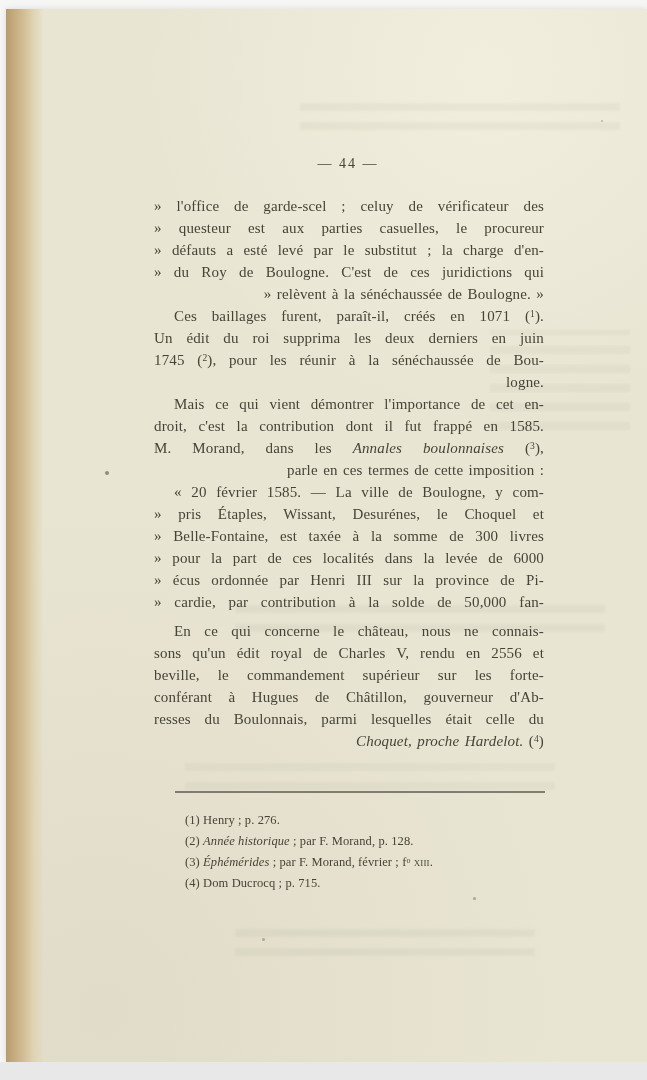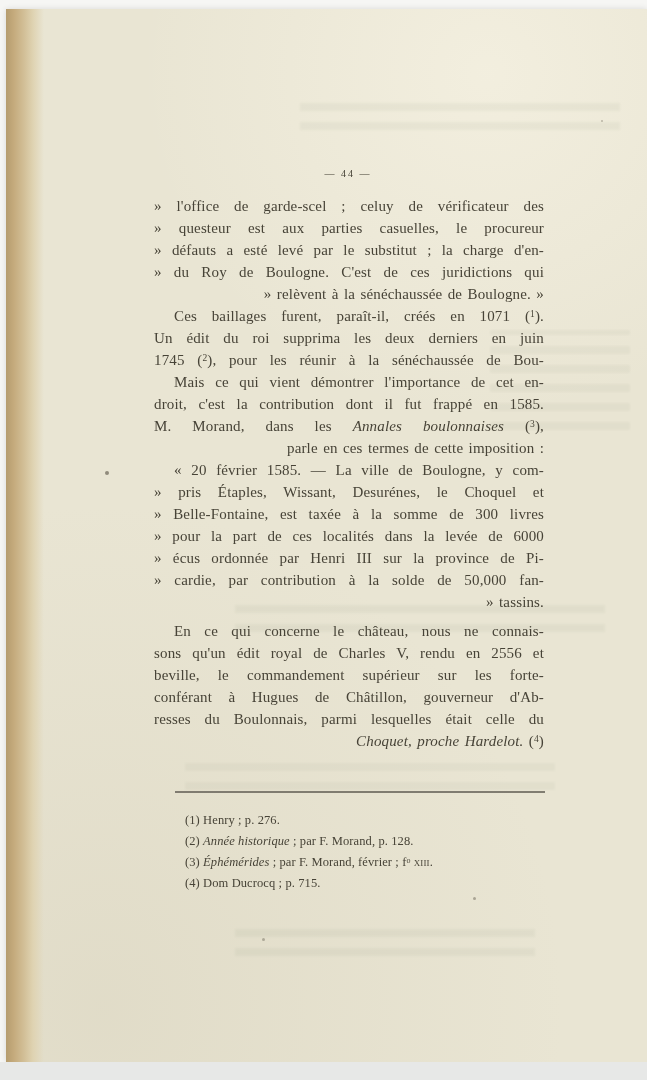--- a/index.html
+++ b/index.html
@@ -16,22 +16,22 @@
       radial-gradient(90% 55% at 75% 6%, rgba(250,246,232,.55), rgba(250,246,232,0) 60%),
       radial-gradient(120% 80% at 15% 95%, rgba(203,196,172,.28), rgba(203,196,172,0) 60%),
       var(--paper,#e9e5d3);
     box-shadow:0 0 6px rgba(0,0,0,.12);
   }
   .book-edge{
     position:absolute;left:0;top:0;bottom:0;width:38px;
     background:linear-gradient(90deg,#b59c6e 0,#c5ab7d 8px,#d2bf97 18px,#dfd3b2 27px,rgba(233,229,211,0) 38px);
   }
   .page-number{
-    position:absolute;left:154px;top:168px;width:388px;height:20px;
-    text-align:center;font-size:10px;letter-spacing:2px;color:var(--ink,#474337);
+    position:absolute;left:154px;top:156px;width:388px;height:20px;
+    text-align:center;font-size:14px;letter-spacing:2px;color:var(--ink,#474337);
   }
   .page-text{position:absolute;left:154px;top:195px;width:390px;color:var(--ink,#474337);}
   .para{margin:0;}
   .para.gap{margin-top:7px;}
   .line{
     height:22px;line-height:22px;overflow:hidden;
     font-size:15px;letter-spacing:.15px;word-spacing:1.5px;
     text-align:justify;
   }
   .line::after{content:"";display:inline-block;width:100%;height:0;}
@@ -84,35 +84,35 @@
       <div class="line"><span class="s-n">» l'office de garde-scel ; celuy de vérificateur des</span></div>
       <div class="line"><span class="s-n">» questeur est aux parties casuelles, le procureur</span></div>
       <div class="line"><span class="s-n">» défauts a esté levé par le substitut ; la charge d'en-</span></div>
       <div class="line"><span class="s-n">» du Roy de Boulogne. C'est de ces juridictions qui</span></div>
       <div class="line end"><span class="s-n">» relèvent à la sénéchaussée de Boulogne. »</span></div>
     </div>
     <div class="para">
       <div class="line ind"><span class="s-n">Ces baillages furent, paraît-il, créés en 1071 (</span><span class="s-u">1</span><span class="s-n">).</span></div>
       <div class="line"><span class="s-n">Un édit du roi supprima les deux derniers en juin</span></div>
       <div class="line"><span class="s-n">1745 (</span><span class="s-u">2</span><span class="s-n">), pour les réunir à la sénéchaussée de Bou-</span></div>
+      <div class="line end"><span class="s-n">logne.</span></div>
     </div>
     <div class="para">
       <div class="line ind"><span class="s-n">Mais ce qui vient démontrer l'importance de cet en-</span></div>
       <div class="line"><span class="s-n">droit, c'est la contribution dont il fut frappé en 1585.</span></div>
       <div class="line"><span class="s-n">M. Morand, dans les </span><span class="s-i">Annales boulonnaises</span><span class="s-n"> (</span><span class="s-u">3</span><span class="s-n">),</span></div>
       <div class="line end"><span class="s-n">parle en ces termes de cette imposition :</span></div>
     </div>
     <div class="para">
       <div class="line ind"><span class="s-n">« 20 février 1585. — La ville de Boulogne, y com-</span></div>
       <div class="line"><span class="s-n">» pris Étaples, Wissant, Desurénes, le Choquel et</span></div>
       <div class="line"><span class="s-n">» Belle-Fontaine, est taxée à la somme de 300 livres</span></div>
       <div class="line"><span class="s-n">» pour la part de ces localités dans la levée de 6000</span></div>
       <div class="line"><span class="s-n">» écus ordonnée par Henri III sur la province de Pi-</span></div>
       <div class="line"><span class="s-n">» cardie, par contribution à la solde de 50,000 fan-</span></div>
-      <div class="line end"><span class="s-n">» tassins.</span></div>
     </div>
     <div class="para gap">
       <div class="line ind"><span class="s-n">En ce qui concerne le château, nous ne connais-</span></div>
       <div class="line"><span class="s-n">sons qu'un édit royal de Charles V, rendu en 2556 et</span></div>
       <div class="line"><span class="s-n">beville, le commandement supérieur sur les forte-</span></div>
       <div class="line"><span class="s-n">conférant à Hugues de Châtillon, gouverneur d'Ab-</span></div>
       <div class="line"><span class="s-n">resses du Boulonnais, parmi lesquelles était celle du</span></div>
       <div class="line end"><span class="s-i">Choquet, proche Hardelot.</span><span class="s-n"> (</span><span class="s-u">4</span><span class="s-n">)</span></div>
     </div>
   </div>

